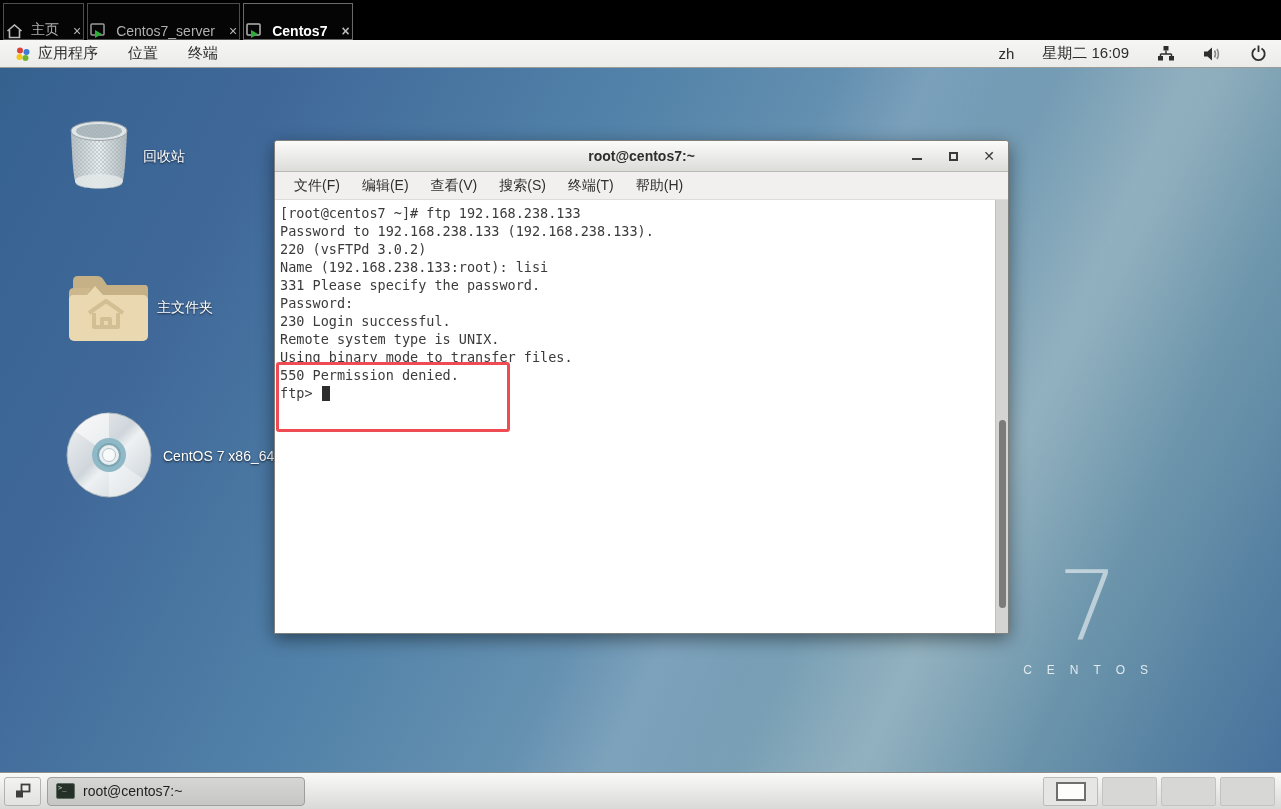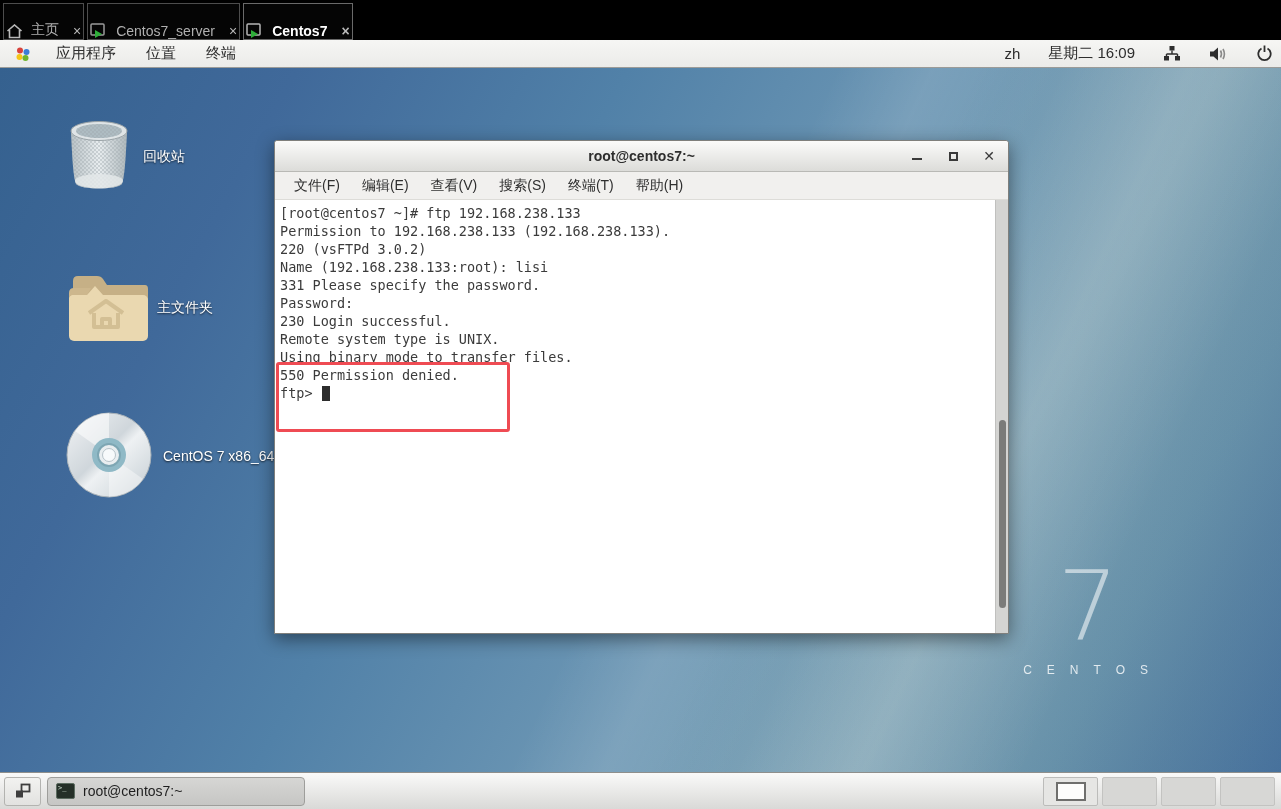--- a/index.html
+++ b/index.html
@@ -10,22 +10,22 @@
   .tabbar { position:absolute; left:0; top:0; width:1281px; height:40px; background:#000; display:flex; align-items:flex-end; }
   .vmtab { height:37px; margin:2px 0 0 3px; display:flex; align-items:flex-end; gap:8px;
            padding:0 2px; background:#050505; border:1px solid #4d4d4d; color:#b0b0b0; font-size:14px; cursor:pointer; }
   .vmtab .tab-x { color:#b9b9b9; font-size:14px; margin-left:6px; }
   .vmtab.active { border-color:#6a6a6a; color:#fff; font-weight:bold; }
 
   
   .toppanel { position:absolute; left:0; top:40px; width:1281px; height:28px;
               background:linear-gradient(#f6f6f4,#ebebe9); border-bottom:1px solid #9b9b98;
               display:flex; align-items:center; font-size:15px; color:#2d2d2d; }
-  .toppanel .menu-item { padding:0 15px; height:100%; display:flex; align-items:center; gap:25px; cursor:pointer; }
-  .toppanel .right { margin-left:auto; display:flex; align-items:center; gap:28px; padding-right:8px;text-align:center; }
+  .toppanel .menu-item { padding:0 15px; height:100%; display:flex; align-items:center; gap:7px; cursor:pointer; }
+  .toppanel .right { margin-left:auto; display:flex; align-items:center; gap:28px; padding-right:14px;text-align:center; }
   .toppanel .right .stat { display:flex; align-items:center; }
 
   
   .desktop { position:absolute; left:0; top:68px; width:1281px; height:704px;
     background:
       linear-gradient(115deg, rgba(255,255,255,0) 52%, rgba(255,255,255,0.10) 58%, rgba(255,255,255,0.02) 63%, rgba(255,255,255,0) 66%),
       linear-gradient(115deg, rgba(255,255,255,0) 66%, rgba(255,255,255,0.14) 74%, rgba(255,255,255,0) 84%),
       linear-gradient(295deg, rgba(10,20,50,0.10) 8%, rgba(10,20,50,0) 40%),
       linear-gradient(118deg, #35618f 0%, #40699a 18%, #5181a8 38%, #6d97b4 58%, #86abbb 74%, #6f9cb4 86%, #4e7ca8 100%);
   }
@@ -254,21 +254,21 @@
     <span class="tmi">文件(F)</span>
     <span class="tmi">编辑(E)</span>
     <span class="tmi">查看(V)</span>
     <span class="tmi">搜索(S)</span>
     <span class="tmi">终端(T)</span>
     <span class="tmi">帮助(H)</span>
   </div>
   <div class="term-content">
     <div>
         <div class="tline">[root@centos7 ~]# ftp 192.168.238.133</div>
-        <div class="tline">Permission to 192.168.238.133 (192.168.238.133).</div>
+        <div class="tline">Password to 192.168.238.133 (192.168.238.133).</div>
         <div class="tline">220 (vsFTPd 3.0.2)</div>
         <div class="tline">Name (192.168.238.133:root): lisi</div>
         <div class="tline">331 Please specify the password.</div>
         <div class="tline">Password:</div>
         <div class="tline">230 Login successful.</div>
         <div class="tline">Remote system type is UNIX.</div>
         <div class="tline">Using binary mode to transfer files.</div>
       </div>
     <div>
         <div class="tline">550 Permission denied.</div>

